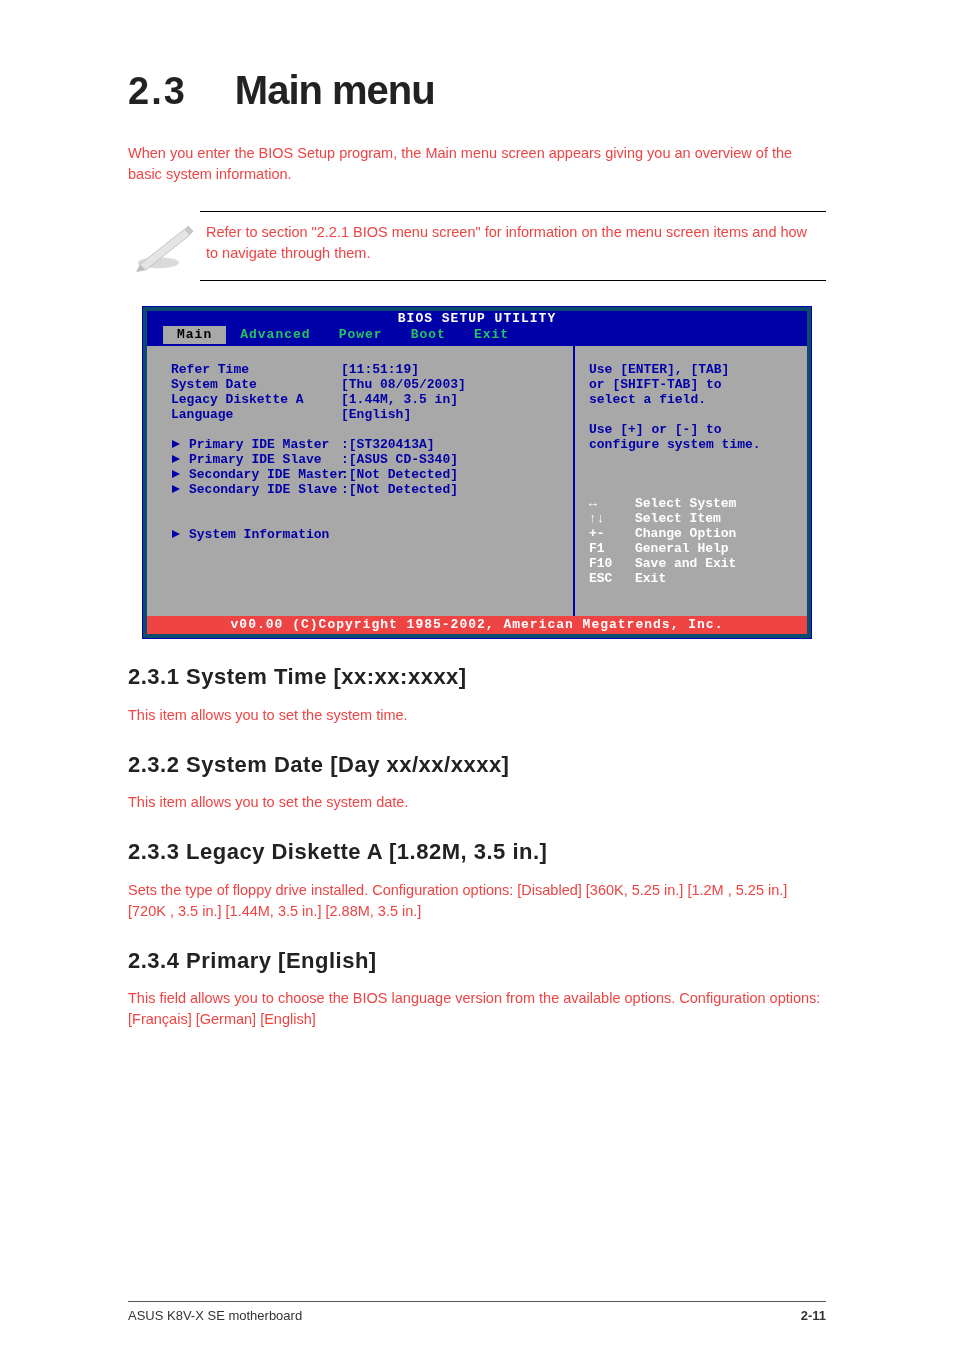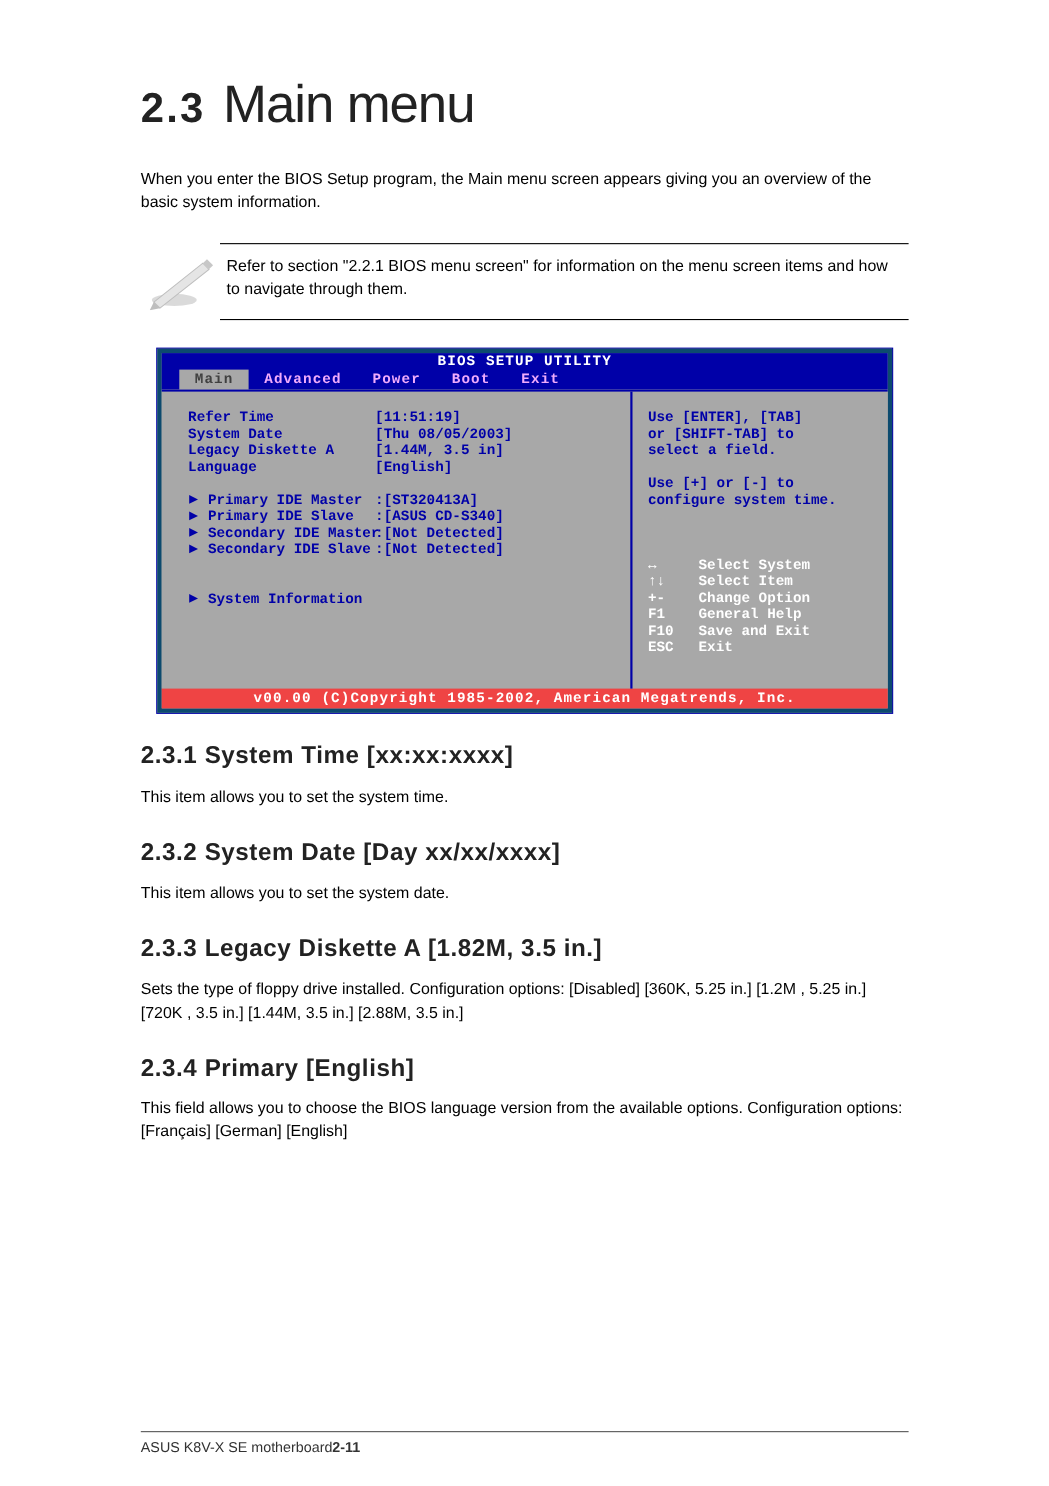--- a/index.html
+++ b/index.html
@@ -23,24 +23,24 @@
     font-size: 38px;
     letter-spacing: 0px;
     margin: 0 0 24px 0;
   }
   .heading .num {
     letter-spacing: 2px;
   }
   .heading .title {
     font-family: "Arial Narrow", Arial, sans-serif;
     font-stretch: condensed;
-    font-weight: 400;
-    margin-left: 16px;
+    font-weight: 700;
+    margin-left: 48px;
     letter-spacing: -1px;
-    font-size: 48px;
+    font-size: 40px;
   }
   .intro-block {
     margin-top: 30px;
   }
   .note-wrap {
     display: flex;
     align-items: center;
     margin: 26px 0 26px 0;
   }
   .note-icon {
@@ -79,28 +79,28 @@
     letter-spacing: 1px;
   }
   .bios-menubar {
     display:flex;
     gap:0;
     padding-left:16px;
   }
   .bios-menu-item {
     font-family: "Courier New", monospace;
     font-size: 13px;
-    color:#f0abfc;
+    color:#22c55e;
     font-weight:bold;
     padding: 1px 14px 2px 14px;
     letter-spacing:1px;
   }
   .bios-menu-item.active {
     background:#a8a8a8;
-    color:#404040;
+    color:#000000;
   }
   .bios-body {
     display:flex;
     background:#a8a8a8;
     border: 2px solid #0000a8;
     border-left:none;
     border-right:none;
     border-bottom:none;
   }
   .bios-left {
@@ -163,40 +163,40 @@
     font-family:"Courier New", monospace;
     font-size:13px;
     font-weight:bold;
     padding:1px 0 2px 0;
     letter-spacing:1px;
   }
 
   .body-text {
     font-size:14.5px;
     line-height:1.45;
-    color:#000000;
+    color:#ef4444;
   }
 
   .section-h {
     font-size:22px;
     font-weight:700;
     margin:26px 0 6px 0;
     letter-spacing:0.5px;
   }
 
   .page-footer {
     position:absolute;
     left:128px;
     right:128px;
     bottom:28px;
     border-top:1px solid #555;
     padding-top:6px;
     font-size:13px;
     display:flex;
-    justify-content:flex-start;
+    justify-content:space-between;
     color:#333;
   }
   .page-footer .pn { font-weight:700; }
 </style>
 </head>
 <body>
 
 <div class="page">
 
   <h1 class="heading">

